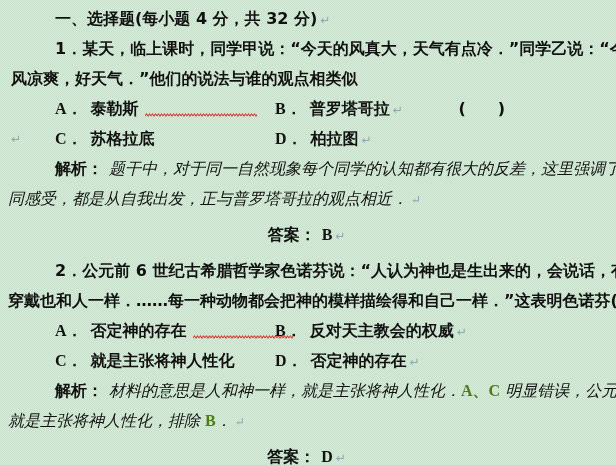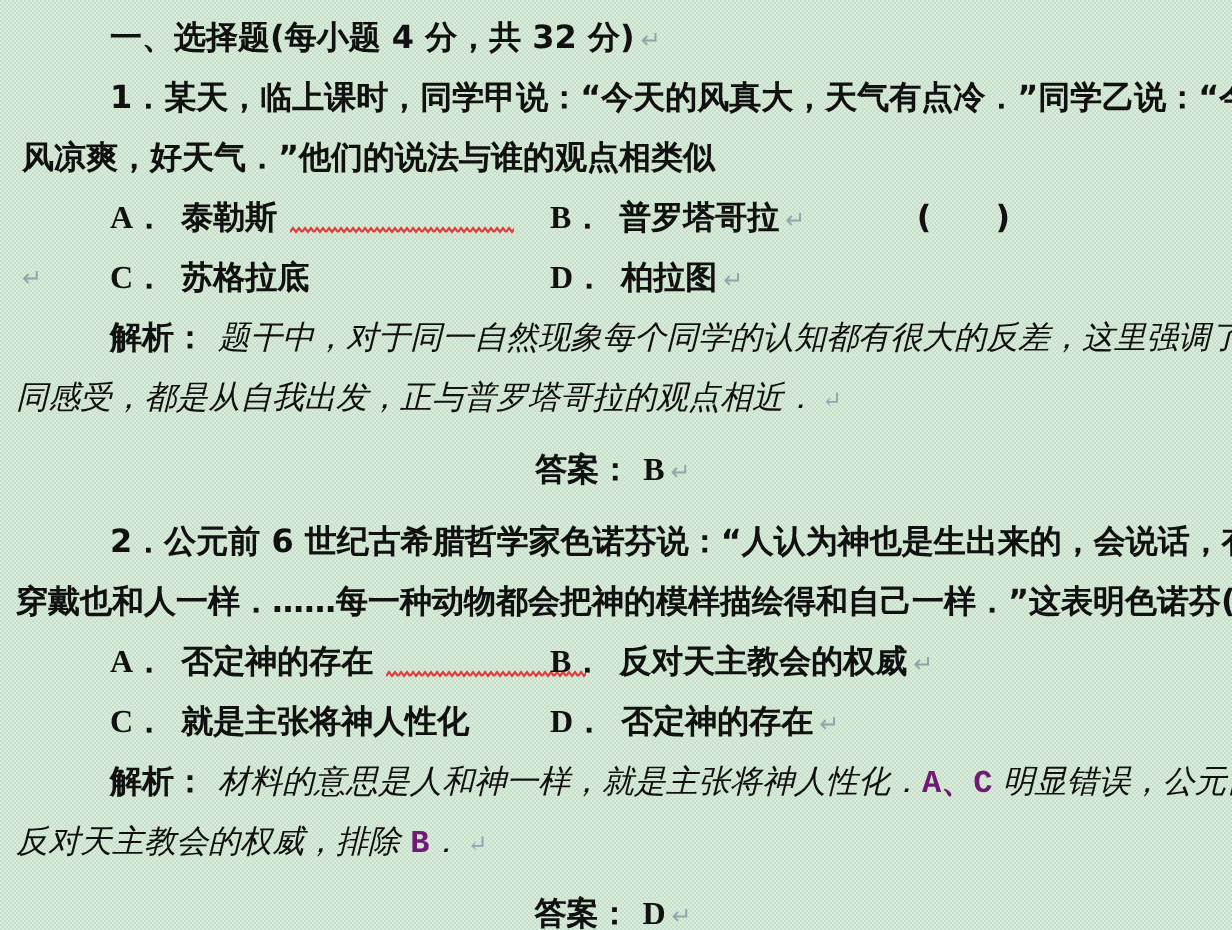--- a/index.html
+++ b/index.html
@@ -15,21 +15,21 @@
   .line{height:30px;line-height:30px;white-space:nowrap;margin:0;font-weight:bold;font-size:16px;overflow:visible;}
   .first{text-indent:47px;}
   .flexline{display:flex;align-items:baseline;flex-direction:column;}
   .flexline .bracket-right{margin-left:auto;margin-right:53px;}
   .optrow{display:flex;padding-left:47px;height:30px;line-height:30px;font-weight:bold;font-size:16px;}
   .optcell{width:220px;display:flex;align-items:baseline;white-space:nowrap;}
   .optcell.second{width:auto;}
   .optlabel{margin-right:8px;font-family:"Liberation Serif","DejaVu Serif",serif;}
   .kai{font-weight:normal;font-style:italic;font-family:"DejaVu Serif","Liberation Serif",serif;font-size:16px;}
   .kai .klabel{font-style:normal;font-weight:bold;margin-right:6px;}
-  .blue{color:#701a75;font-style:normal;font-family:Liberation Mono, monospace;font-weight:bold;}
+  .blue{color:#4d7c0f;font-style:normal;font-family:Liberation Serif, serif;font-weight:bold;}
   .ansletter{font-family:"Liberation Serif","DejaVu Serif",serif;margin-left:6px;}
   .pmark{color:#8fa6ad;font-size:12px;font-weight:normal;margin-left:3px;font-style:normal;}
   .sq{align-self:flex-end;margin:0 0 7px 6px;flex:none;}
   .gap{margin-top:6px;text-align:center;}
 </style>
 </head>
 <body>
 
 <svg width="0" height="0" style="position:absolute" aria-hidden="true">
   <defs>
@@ -110,19 +110,19 @@
     <span class="optcell second">
       <span class="optlabel">D．</span>
       <span>否定神的存在</span>
       <span class="pmark">↵</span>
     </span>
   </div>
   <p class="line first kai">
     <span class="klabel">解析：</span><span>材料的意思是人和神一样，就是主张将神人性化．</span><span class="blue">A、C</span><span> 明显错误，公元前 6 世纪</span>
   </p>
   <p class="line kai">
-    <span>反对天主教会的权威，排除 </span><span class="blue">B</span><span>．</span><span class="pmark">↵</span>
+    <span>就是主张将神人性化，排除 </span><span class="blue">B</span><span>．</span><span class="pmark">↵</span>
   </p>
   <p class="line first gap">
     <span>答案：</span><span class="ansletter">D</span><span class="pmark">↵</span>
   </p>
 
 </div>
 
 </body></html>

